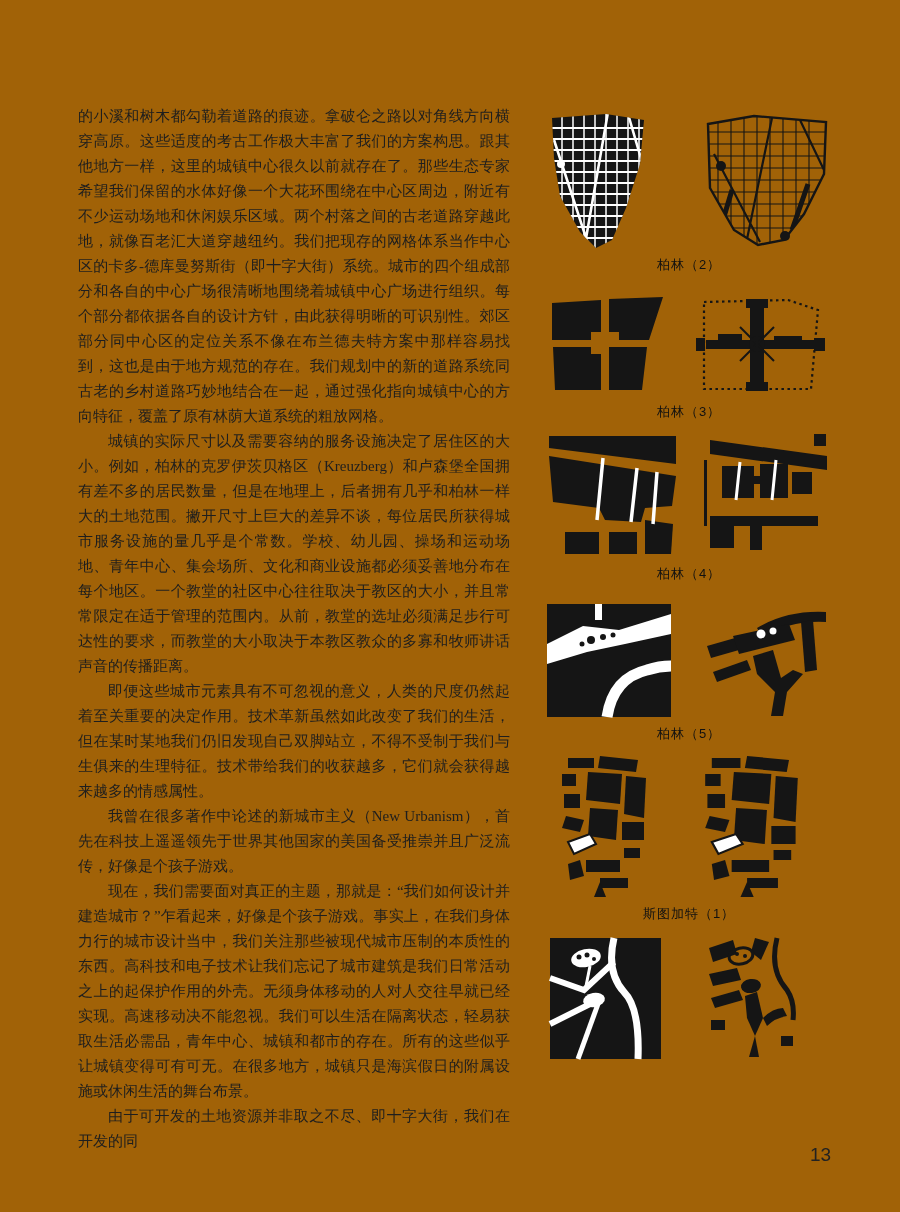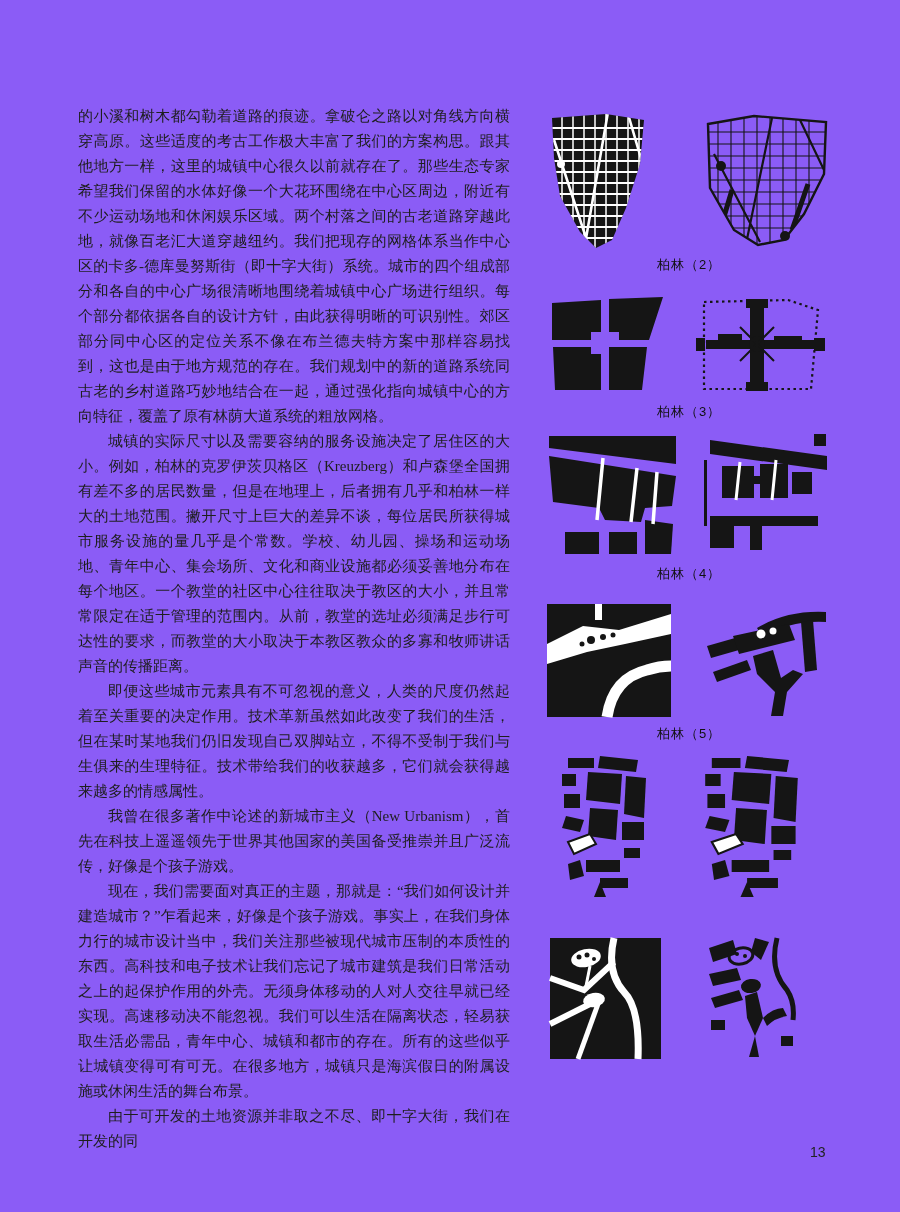--- a/index.html
+++ b/index.html
@@ -1,17 +1,17 @@
 <!DOCTYPE html>
 <html><head>
 <meta charset="utf-8">
 <style>
   html,body{margin:0;padding:0;background:#ffffff;}
   .page{
-    position:relative;width:900px;height:1212px;background:#8b5cf6;
+    position:relative;width:900px;height:1212px;background:#a16207;
     overflow:hidden;font-family:"Liberation Serif",serif;
   }
   .text-column{
     position:absolute;left:78px;top:104px;width:432px;
     font-size:15px;line-height:25px;color:#1e1e1e;
     text-align:justify;text-justify:inter-ideograph;
   }
   .text-column p{margin:0;}
   .text-column p.indent{text-indent:2em;}
   .figures-column{position:absolute;left:545px;top:0;width:290px;}
@@ -24,21 +24,21 @@
     font-weight:normal;color:#111;letter-spacing:1px;
   }
   .fig1{top:112px;} .fig1 .maps{height:138px;}
   .fig2{top:294px;} .fig2 .maps{height:103px;}
   .fig3{top:432px;} .fig3 .maps{height:127px;}
   .fig4{top:602px;} .fig4 .maps{height:117px;}
   .fig5{top:756px;} .fig5 .maps{height:143px;}
   .fig6{top:936px;} .fig6 .maps{height:125px;}
   .page-number{
     position:absolute;left:810px;top:1144px;width:40px;text-align:left;
-    font-family:"Liberation Sans",sans-serif;font-size:14px;color:#222;
+    font-family:"Liberation Sans",sans-serif;font-size:19px;color:#222;
   }
 </style>
 </head>
 <body>
 
 <div class="page">
 
   <div class="text-column">
     <p>的小溪和树木都勾勒着道路的痕迹。拿破仑之路以对角线方向横穿高原。这些适度的考古工作极大丰富了我们的方案构思。跟其他地方一样，这里的城镇中心很久以前就存在了。那些生态专家希望我们保留的水体好像一个大花环围绕在中心区周边，附近有不少运动场地和休闲娱乐区域。两个村落之间的古老道路穿越此地，就像百老汇大道穿越纽约。我们把现存的网格体系当作中心区的卡多-德库曼努斯街（即十字大街）系统。城市的四个组成部分和各自的中心广场很清晰地围绕着城镇中心广场进行组织。每个部分都依据各自的设计方针，由此获得明晰的可识别性。郊区部分同中心区的定位关系不像在布兰德夫特方案中那样容易找到，这也是由于地方规范的存在。我们规划中的新的道路系统同古老的乡村道路巧妙地结合在一起，通过强化指向城镇中心的方向特征，覆盖了原有林荫大道系统的粗放网格。</p>
     <p class="indent">城镇的实际尺寸以及需要容纳的服务设施决定了居住区的大小。例如，柏林的克罗伊茨贝格区（Kreuzberg）和卢森堡全国拥有差不多的居民数量，但是在地理上，后者拥有几乎和柏林一样大的土地范围。撇开尺寸上巨大的差异不谈，每位居民所获得城市服务设施的量几乎是个常数。学校、幼儿园、操场和运动场地、青年中心、集会场所、文化和商业设施都必须妥善地分布在每个地区。一个教堂的社区中心往往取决于教区的大小，并且常常限定在适于管理的范围内。从前，教堂的选址必须满足步行可达性的要求，而教堂的大小取决于本教区教众的多寡和牧师讲话声音的传播距离。</p>
@@ -211,20 +211,21 @@
             <path d="M6,60 L24,64 20,76 2,72 Z"></path>
             <rect x="64" y="94" width="16" height="10"></rect>
             <rect x="26" y="104" width="34" height="12"></rect>
             <path d="M8,108 L20,104 24,120 10,124 Z"></path>
             <rect x="40" y="122" width="28" height="10"></rect>
             <path d="M40,126 L46,141 34,141 Z"></path>
           </g>
           <path d="M8,86 L30,78 36,88 14,98 Z" fill="#fff" stroke="#151515" stroke-width="2"></path>
         </svg>
       </div>
+      <figcaption>斯图加特（1）</figcaption>
     </figure>
 
     <figure class="fig fig6">
       <div class="maps">
         <svg class="map" style="left:3px" width="115" height="125" viewBox="0 0 115 125">
           <rect x="2" y="2" width="111" height="121" fill="#151515"></rect>
           <g stroke="#fff" fill="none">
             <path stroke-width="6" d="M2,42 L36,54 66,26"></path>
             <path stroke-width="7" d="M66,2 Q58,36 76,56 Q92,72 90,123"></path>
             <path stroke-width="6" d="M2,88 L46,66"></path>

